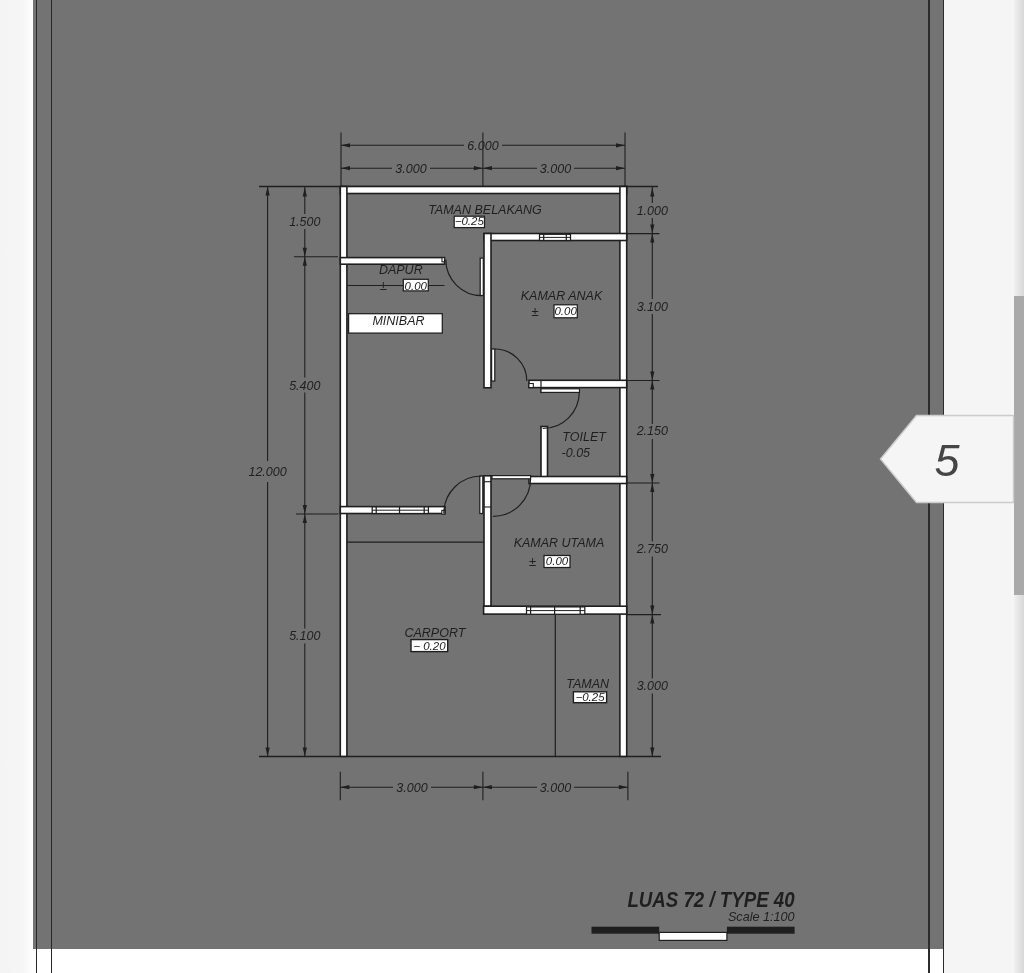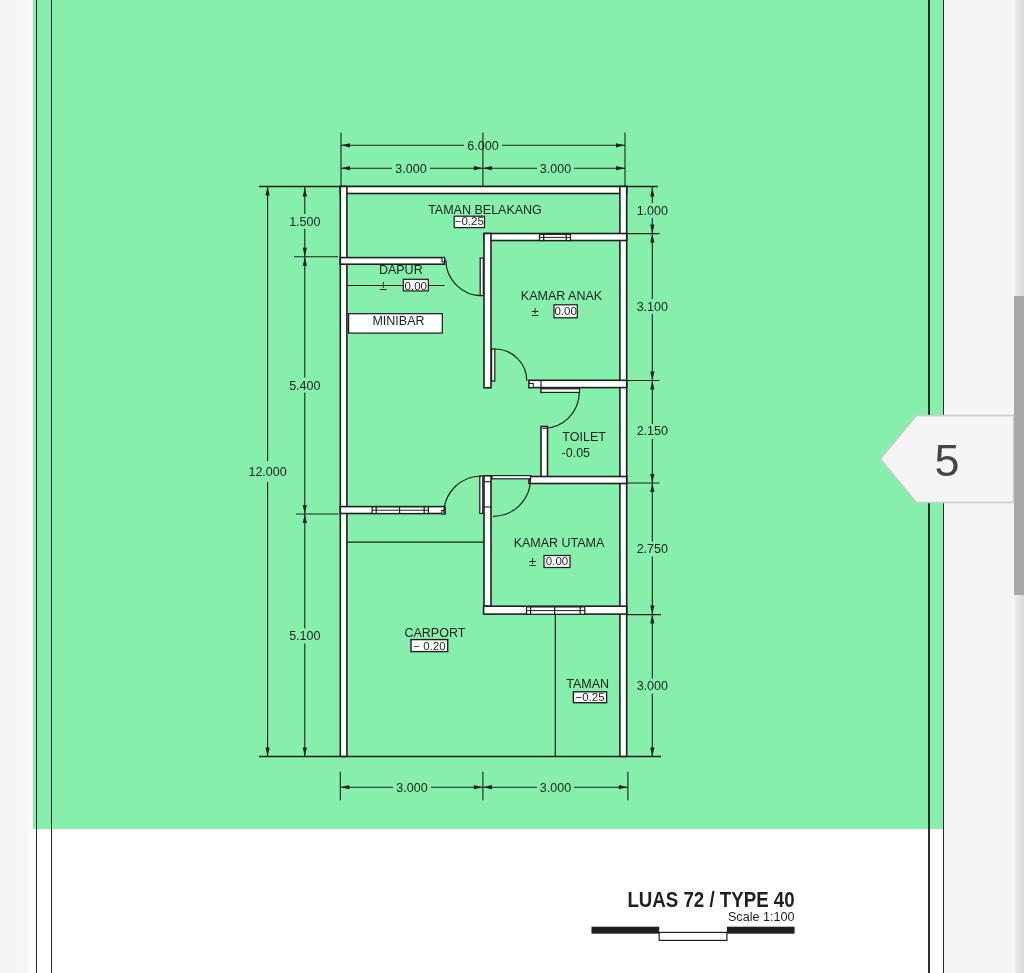--- a/index.html
+++ b/index.html
@@ -1,18 +1,18 @@
 <!DOCTYPE html>
 <html><head>
 <meta charset="utf-8">
 <style>
   html,body{margin:0;padding:0;}
   body{width:1024px;height:973px;overflow:hidden;background:#ffffff;
        font-family:"Liberation Sans", sans-serif;}
-  #page{position:relative;width:1024px;height:829px;background:#86efac;}
+  #page{position:relative;width:1024px;height:949px;background:#737373;font-style:italic;}
   .abs{position:absolute;}
 </style>
 </head>
 <body>
 <div id="page">
 
   <div class="abs" style="left:0;top:0;width:33px;height:973px;background:linear-gradient(to right,#f4f4f4 0%,#f6f6f6 70%,#ffffff 100%);"></div>
 
   <div class="abs" style="left:35.6px;top:0;width:1.7px;height:973px;background:#272727;"></div>
 

